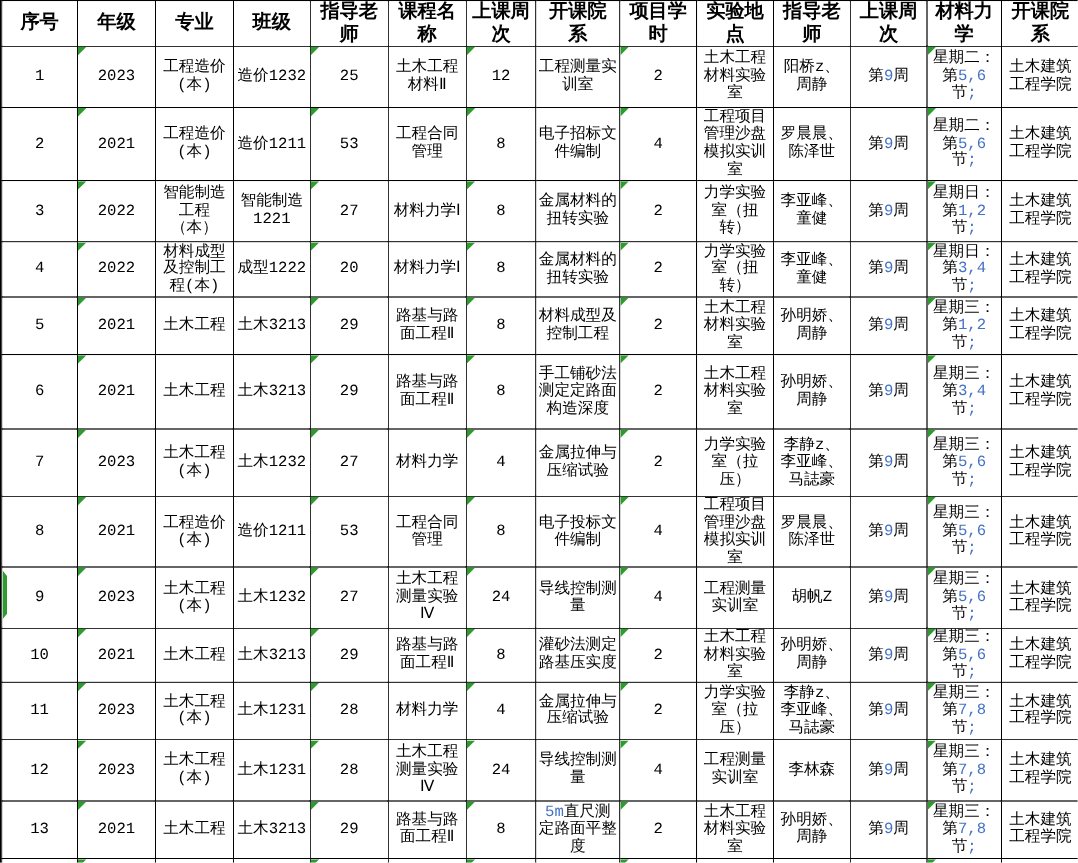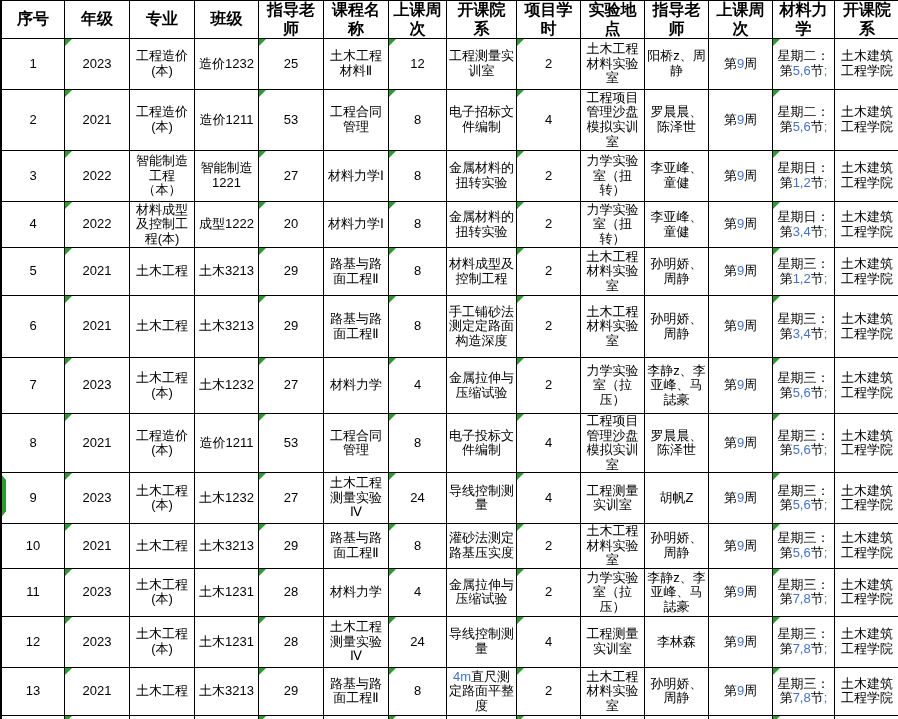--- a/index.html
+++ b/index.html
@@ -1,18 +1,18 @@
 <!DOCTYPE html>
 <html style="--tri-green: #2e9b2e; --digit-blue: #4472c4;"><head>
 <meta charset="utf-8">
 <style>
   html, body { margin:0; padding:0; background:#fff; }
   .sheet {
     width:898px; height:719px; overflow:hidden; background:#fff;
-    font-family:Liberation Sans, sans-serif;
+    font-family:Liberation Mono, monospace;
     border-left:1px solid #000;
   }
   table.grid {
     border-collapse:collapse; table-layout:fixed; width:898px;
   }
   .grid th, .grid td {
     border:1px solid #000;
     text-align:center; vertical-align:middle;
     padding:0 2px; position:relative; overflow:hidden;
     word-break:break-all;
@@ -270,21 +270,21 @@
           <td>土木建筑工程学院</td>
         </tr>
         <tr style="height: 48px;">
           <td>13</td>
           <td>2021<span class="tri"></span></td>
           <td>土木工程</td>
           <td>土木3213</td>
           <td>29<span class="tri"></span></td>
           <td>路基与路面工程Ⅱ</td>
           <td>8<span class="tri"></span></td>
-          <td><span class="bd">4m</span>直尺测定路面平整度</td>
+          <td><span class="bd">5m</span>直尺测定路面平整度</td>
           <td>2<span class="tri"></span></td>
           <td>土木工程材料实验室</td>
           <td>孙明娇、周静</td>
           <td>第<span class="bd">9</span>周</td>
           <td>星期三：第<span class="bd">7,8</span>节<span class="bd">;</span><span class="tri"></span></td>
           <td>土木建筑工程学院</td>
         </tr>
         <tr style="height: 24px;">
           <td></td>
           <td>

